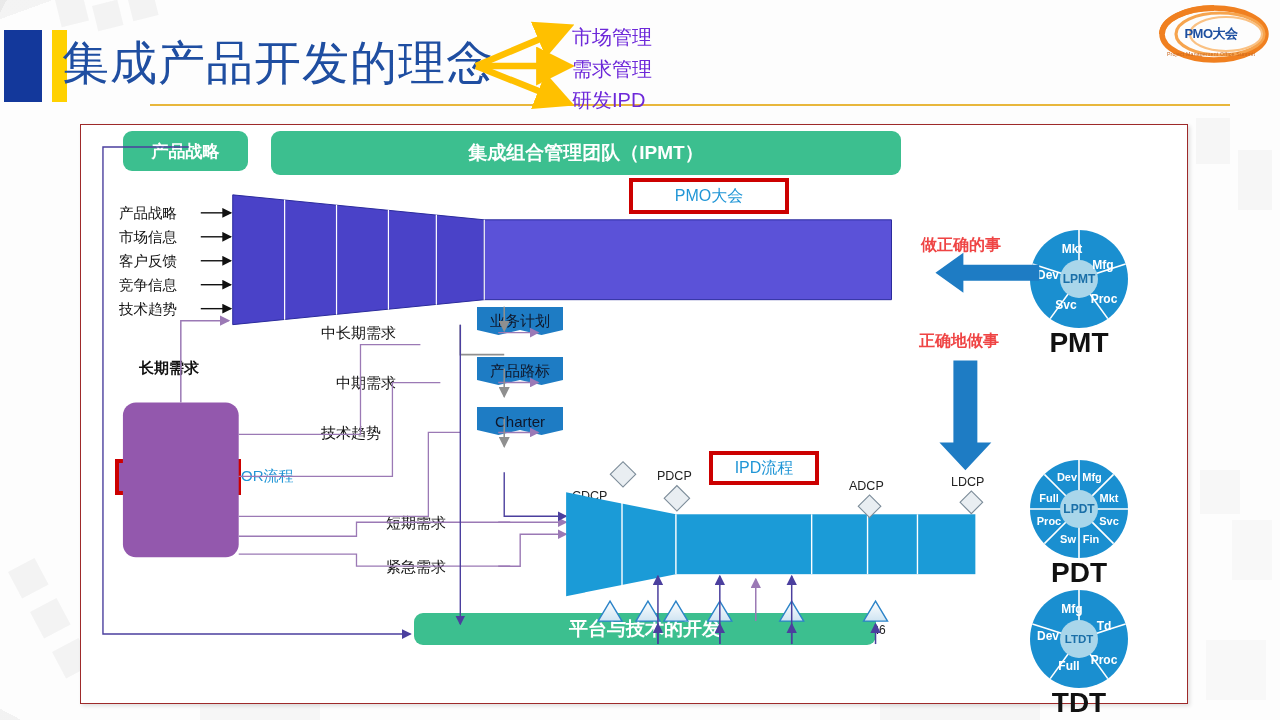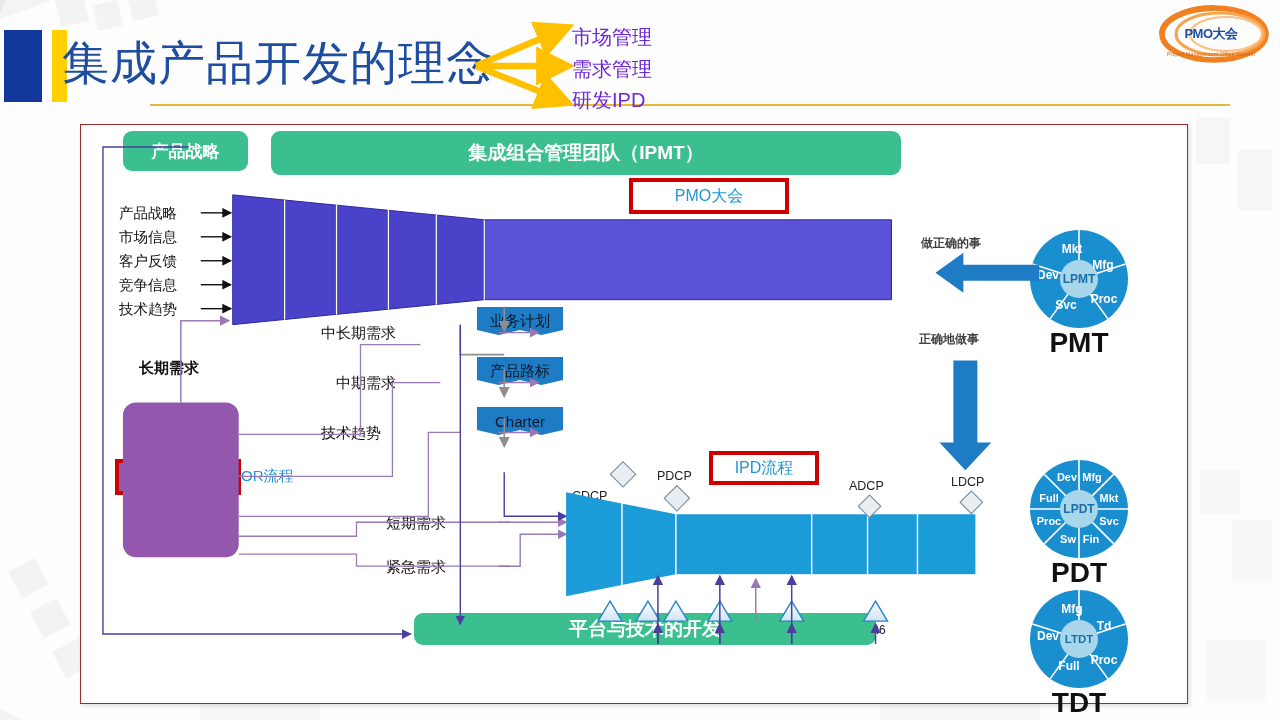--- a/index.html
+++ b/index.html
@@ -80,21 +80,21 @@
     display:flex; align-items:center; justify-content:center;
     color:#2196d6; font-size:16px; font-weight:500;
   }
   #or-label.hl-red { background:#9358ad; color:#ffffff; font-weight:bold; }
 
   .in-label { position:absolute; font-size:14.5px; color:#111; white-space:nowrap; }
   .demand-label { position:absolute; font-size:15px; color:#111; white-space:nowrap; background:#fff; padding:0 2px; }
   .cp-label { position:absolute; font-size:12.5px; color:#222; white-space:nowrap; }
   .tr-label { position:absolute; font-size:12px; color:#222; white-space:nowrap; }
   .team-name { position:absolute; font-size:28px; font-weight:bold; color:#111; text-align:center; }
-  .arrow-text { position:absolute; font-size:12px; font-weight:bold; color:#404040; white-space:nowrap; }
+  .arrow-text { position:absolute; font-size:16px; font-weight:bold; color:#ef4444; white-space:nowrap; }
   .stage-txt { position:absolute; color:#fff; text-align:center; line-height:1.12; }
 </style>
 </head>
 <body>
 
 <div id="bg-texture"></div>
 <svg id="bg-blocks" viewBox="0 0 1280 720">
   <g fill="#e9e9e9" opacity=".9">
     <rect x="55" y="0" width="28" height="28" transform="rotate(-14 55 0)"></rect>
     <rect x="92" y="6" width="26" height="26" transform="rotate(-14 92 6)"></rect>

